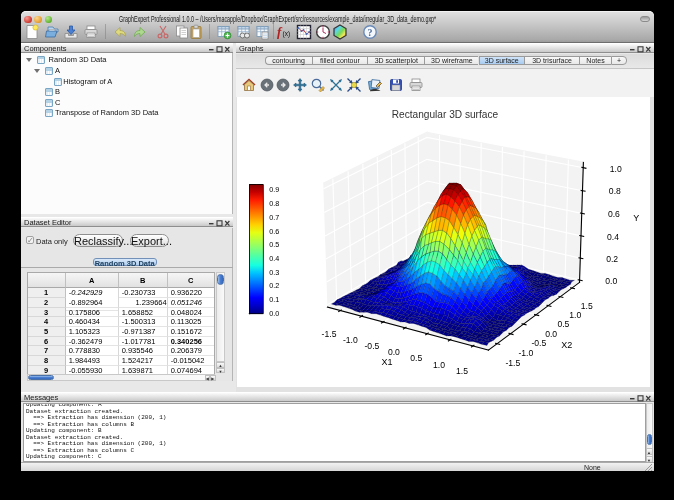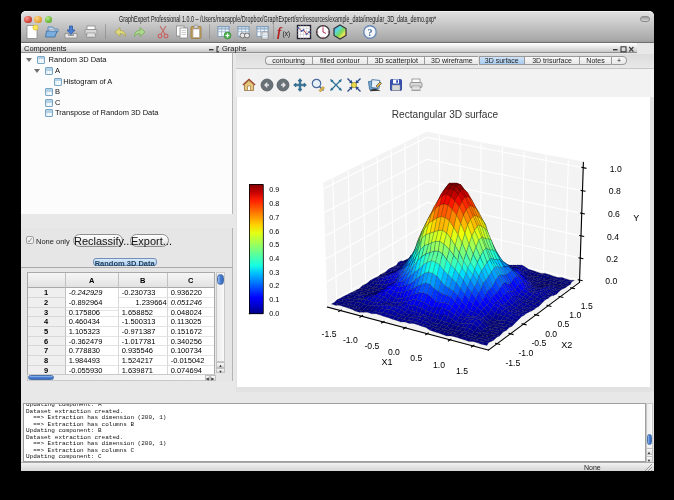--- a/index.html
+++ b/index.html
@@ -63,21 +63,21 @@
 .rn { position:absolute; background:#efefef; border-right:1px solid #c0c0c0; border-bottom:1px solid #d8d8d8; text-align:center; font-weight:bold;}
 .cell { position:absolute; border-right:1px solid #d8d8d8; border-bottom:1px solid #e4e4e4; padding-left:3px; }
 
 .sbtrack { position:absolute; background:linear-gradient(90deg,#ececec,#fafafa); border:1px solid #c8c8c8; }
 .sbthumb { position:absolute; border-radius:4px;
   background:linear-gradient(90deg,#9fc2ec,#4a7fd4 45%,#3568bd); border:1px solid #4a70a8; }
 .sbthumb-h { position:absolute; border-radius:4px;
   background:linear-gradient(#9fc2ec,#4a7fd4 45%,#3568bd); border:1px solid #4a70a8; }
 .sbbtn { position:absolute; font-size:4px; color:#333; text-align:center; line-height:6px; background:linear-gradient(#fafafa,#dadada); border:1px solid #c0c0c0; }
 
-#gr-h { left:198px; top:32px; width:418px; }
+#gr-h { left:215px; top:32px; width:418px; }
 #gr-body { position:absolute; left:215px; top:43px; width:418px; height:338px;
   background:#e2e2e2; }
 #gtabs { position:absolute; left:0; top:0; width:418px; height:13.5px;
   background:linear-gradient(#dcdcdc,#e8e8e8); }
 .gtab { position:absolute; top:2.3px; height:8.7px; font-size:7px !important; background:linear-gradient(#f8f8f8,#e8e8e8);
   border:1px solid #9a9a9a; border-right:none; color:#222;
   text-align:center; line-height:8px; }
 #gtoolbar { position:absolute; left:0; top:13.5px; width:418px; height:29.5px;
   background:#f2f2f2; border-top:1px solid #c6c6c6; }
 #plotarea { position:absolute; left:1px; top:43px; width:413px; height:290px; background:#fff; }
@@ -220,23 +220,28 @@
     <div class="ticon" style="left:32.6px; top:24.5px;"></div>
     <div class="trow" style="left:42.2px; top:24px;">Histogram of A</div>
     <div class="ticon" style="left:24.4px; top:34.5px;"></div>
     <div class="trow" style="left:34px; top:34px;">B</div>
     <div class="ticon" style="left:24.4px; top:45.5px;"></div>
     <div class="trow" style="left:34px; top:45px;">C</div>
     <div class="ticon" style="left:24.4px; top:55.5px;"></div>
     <div class="trow" style="left:34px; top:55px;">Transpose of Random 3D Data</div>
   </div>
 
+  <div class="panel-h" id="ds-h">Dataset Editor<span class="panel-btns"><svg width="21" height="7" viewBox="0 0 21 7">
+          <rect x="0" y="3" width="4.5" height="1.4" fill="#3a3a3a"></rect>
+          <rect x="8" y="0.8" width="5" height="5" fill="none" stroke="#3a3a3a" stroke-width="1.1"></rect>
+          <path d="M16.2 1 L20.4 5.6 M20.4 1 L16.2 5.6" stroke="#3a3a3a" stroke-width="1.2"></path>
+        </svg></span></div>
   <div id="ds-body">
     <div id="cb">✓</div>
-    <div style="position:absolute;left:15px;top:9px;font-size:7.5px;color:#222;">None only</div>
+    <div style="position:absolute;left:15px;top:9px;font-size:7.5px;color:#222;">Data only</div>
     <div class="macbtn" style="left:52px;top:5.5px;width:50px;line-height:12px;">Reclassify...</div>
     <div class="macbtn" style="left:109px;top:5.5px;width:38.5px;line-height:12px;">Export...</div>
     <div id="dstab-line"></div>
     <div id="dstab">Random 3D Data</div>
     <div id="dtable">
         <div class="th" style="left:0px;top:0px;width:38px;height:15px;line-height:15px;"></div>
         <div class="th" style="left:38px;top:0px;width:53px;height:15px;line-height:15px;">A</div>
         <div class="th" style="left:91px;top:0px;width:49px;height:15px;line-height:15px;">B</div>
         <div class="th" style="left:140px;top:0px;width:47px;height:15px;line-height:15px;">C</div>
         <div class="rn" style="left:0px;top:15.0px;width:38px;height:9.7px;line-height:9.7px;">1</div>
@@ -255,25 +260,25 @@
         <div class="cell" style="left:38px;top:44.1px;width:53px;height:9.7px;line-height:9.7px;">0.460434</div>
         <div class="cell" style="left:91px;top:44.1px;width:49px;height:9.7px;line-height:9.7px;">-1.500313</div>
         <div class="cell" style="left:140px;top:44.1px;width:47px;height:9.7px;line-height:9.7px;">0.113025</div>
         <div class="rn" style="left:0px;top:53.8px;width:38px;height:9.7px;line-height:9.7px;">5</div>
         <div class="cell" style="left:38px;top:53.8px;width:53px;height:9.7px;line-height:9.7px;">1.105323</div>
         <div class="cell" style="left:91px;top:53.8px;width:49px;height:9.7px;line-height:9.7px;">-0.971387</div>
         <div class="cell" style="left:140px;top:53.8px;width:47px;height:9.7px;line-height:9.7px;">0.151672</div>
         <div class="rn" style="left:0px;top:63.5px;width:38px;height:9.7px;line-height:9.7px;">6</div>
         <div class="cell" style="left:38px;top:63.5px;width:53px;height:9.7px;line-height:9.7px;">-0.362479</div>
         <div class="cell" style="left:91px;top:63.5px;width:49px;height:9.7px;line-height:9.7px;">-1.017781</div>
-        <div class="cell" style="left:140px;top:63.5px;width:47px;height:9.7px;line-height:9.7px;">0.340256</div>
+        <div class="cell" style="left:140px;top:63.5px;width:47px;height:9.7px;line-height:9.7px;font-weight:bold;">0.340256</div>
         <div class="rn" style="left:0px;top:73.2px;width:38px;height:9.7px;line-height:9.7px;">7</div>
         <div class="cell" style="left:38px;top:73.2px;width:53px;height:9.7px;line-height:9.7px;">0.778830</div>
         <div class="cell" style="left:91px;top:73.2px;width:49px;height:9.7px;line-height:9.7px;">0.935546</div>
-        <div class="cell" style="left:140px;top:73.2px;width:47px;height:9.7px;line-height:9.7px;">0.100734</div>
+        <div class="cell" style="left:140px;top:73.2px;width:47px;height:9.7px;line-height:9.7px;">0.206379</div>
         <div class="rn" style="left:0px;top:82.9px;width:38px;height:9.7px;line-height:9.7px;">8</div>
         <div class="cell" style="left:38px;top:82.9px;width:53px;height:9.7px;line-height:9.7px;">1.984493</div>
         <div class="cell" style="left:91px;top:82.9px;width:49px;height:9.7px;line-height:9.7px;">1.524217</div>
         <div class="cell" style="left:140px;top:82.9px;width:47px;height:9.7px;line-height:9.7px;">-0.015042</div>
         <div class="rn" style="left:0px;top:92.6px;width:38px;height:9.7px;line-height:9.7px;">9</div>
         <div class="cell" style="left:38px;top:92.6px;width:53px;height:9.7px;line-height:9.7px;">-0.055930</div>
         <div class="cell" style="left:91px;top:92.6px;width:49px;height:9.7px;line-height:9.7px;">1.639871</div>
         <div class="cell" style="left:140px;top:92.6px;width:47px;height:9.7px;line-height:9.7px;">0.074694</div>
         <div class="rn" style="left:0px;top:102.3px;width:38px;height:9.7px;line-height:9.7px;">10</div>
         <div class="cell" style="left:38px;top:102.3px;width:53px;height:9.7px;line-height:9.7px;">-0.306582</div>
@@ -2103,20 +2108,25 @@
                 <path d="M9 156l5 0l5 0l0 -93l-5 0l-5 0l0 93z" fill="none" stroke="#000000" stroke-width="0.6" stroke-linejoin="miter" stroke-linecap="square"></path>
               </g>
             </g>
             <g>
               <text font-size="7.3px" text-anchor="middle" fill="#333333" x="149.72076" y="15.334344" transform="rotate(-0 149.72076 15.334344)">Rectangular 3D surface</text>
             </g>
           </g>
         </svg></div>
   </div>
 
+  <div class="panel-h" id="msg-h">Messages<span class="panel-btns"><svg width="21" height="7" viewBox="0 0 21 7">
+          <rect x="0" y="3" width="4.5" height="1.4" fill="#3a3a3a"></rect>
+          <rect x="8" y="0.8" width="5" height="5" fill="none" stroke="#3a3a3a" stroke-width="1.1"></rect>
+          <path d="M16.2 1 L20.4 5.6 M20.4 1 L16.2 5.6" stroke="#3a3a3a" stroke-width="1.2"></path>
+        </svg></span></div>
   <div id="msg-body">
     <div id="msgsb" class="sbtrack" style="left:624.6px;top:0px;width:7px;height:59px;"></div>
       <div class="sbthumb" style="left:625.6px;top:31px;width:5.5px;height:11px;"></div>
       <div class="sbbtn" style="left:624.6px;top:45px;width:7px;height:7px;line-height:7px;">▲</div>
       <div class="sbbtn" style="left:624.6px;top:52.5px;width:7px;height:7px;line-height:7px;">▼</div>
       <div id="msgtext" style="text-indent:0"><span style="position:relative;top:-3px;display:block;">Updating component: A
 Dataset extraction created.
   ==&gt; Extraction has dimension (200, 1)
   ==&gt; Extraction has columns B
 Updating component: B

